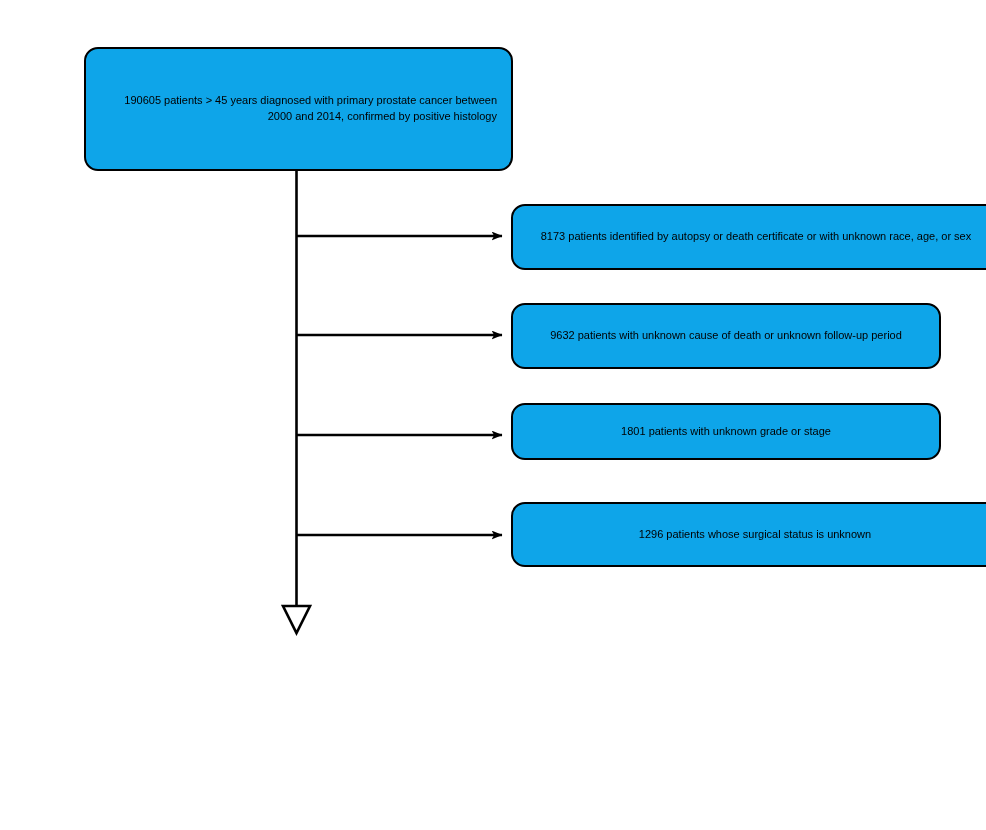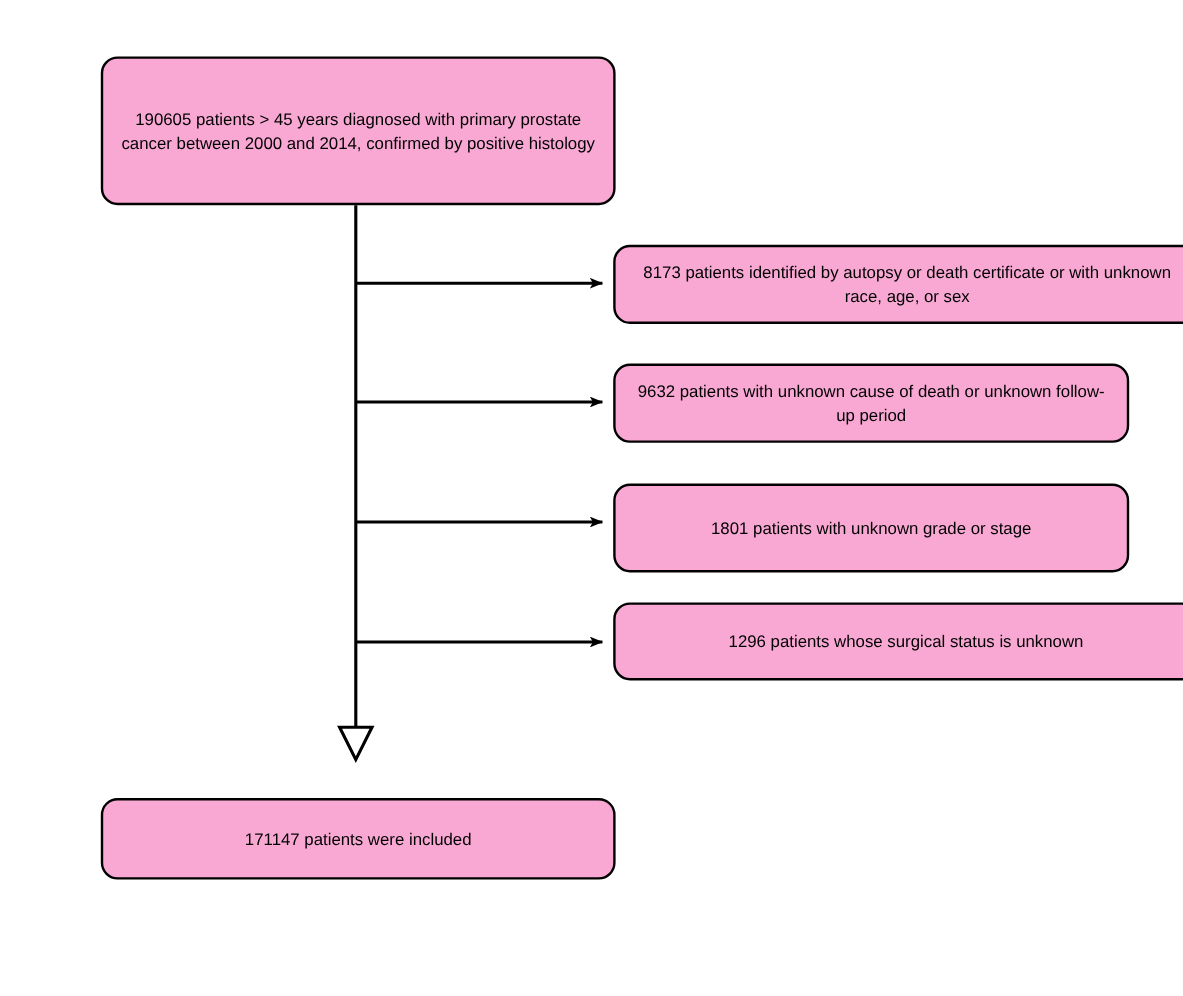--- a/index.html
+++ b/index.html
@@ -14,30 +14,30 @@
   #flowchart-root {
     position: relative;
     width: 986px;
     height: 830px;
     background: #ffffff;
     overflow: hidden;
   }
   .flow-box {
     position: absolute;
     box-sizing: border-box;
-    background: #f9a8d4;
+    background: #0ea5e9;
     border: 2px solid #000000;
     border-radius: 14px;
     display: flex;
     align-items: center;
     justify-content: center;
-    text-align: center;
+    text-align: right;
     color: #000000;
     font-family: "Liberation Sans", sans-serif;
-    font-size: 14px;
+    font-size: 11px;
     line-height: 1.45;
     padding: 4px 14px;
     white-space: pre-line;
   }
   #box-source {
     left: 84px;
     top: 47px;
     width: 429px;
     height: 124px;
   }
@@ -50,21 +50,21 @@
   #box-exclusion-2 {
     left: 511px;
     top: 303px;
     width: 430px;
     height: 66px;
   }
   #box-exclusion-3 {
     left: 511px;
     top: 403px;
     width: 430px;
-    height: 74px;
+    height: 57px;
   }
   #box-exclusion-4 {
     left: 511px;
     top: 502px;
     width: 488px;
     height: 65px;
   }
   #box-included {
     left: 84px;
     top: 665px;
@@ -105,15 +105,14 @@
   <div class="flow-box" id="box-source">190605 patients &gt; 45 years diagnosed with primary prostate cancer between 2000 and 2014, confirmed by positive histology</div>
 
   <div class="flow-box" id="box-exclusion-1">8173 patients identified by autopsy or death certificate or with unknown race, age, or sex</div>
 
   <div class="flow-box" id="box-exclusion-2">9632 patients with unknown cause of death or unknown follow-up period</div>
 
   <div class="flow-box" id="box-exclusion-3">1801 patients with unknown grade or stage</div>
 
   <div class="flow-box" id="box-exclusion-4">1296 patients whose surgical status is unknown</div>
 
-  <div class="flow-box" id="box-included">171147 patients were included</div>
 
 </div>
 
 </body></html>

